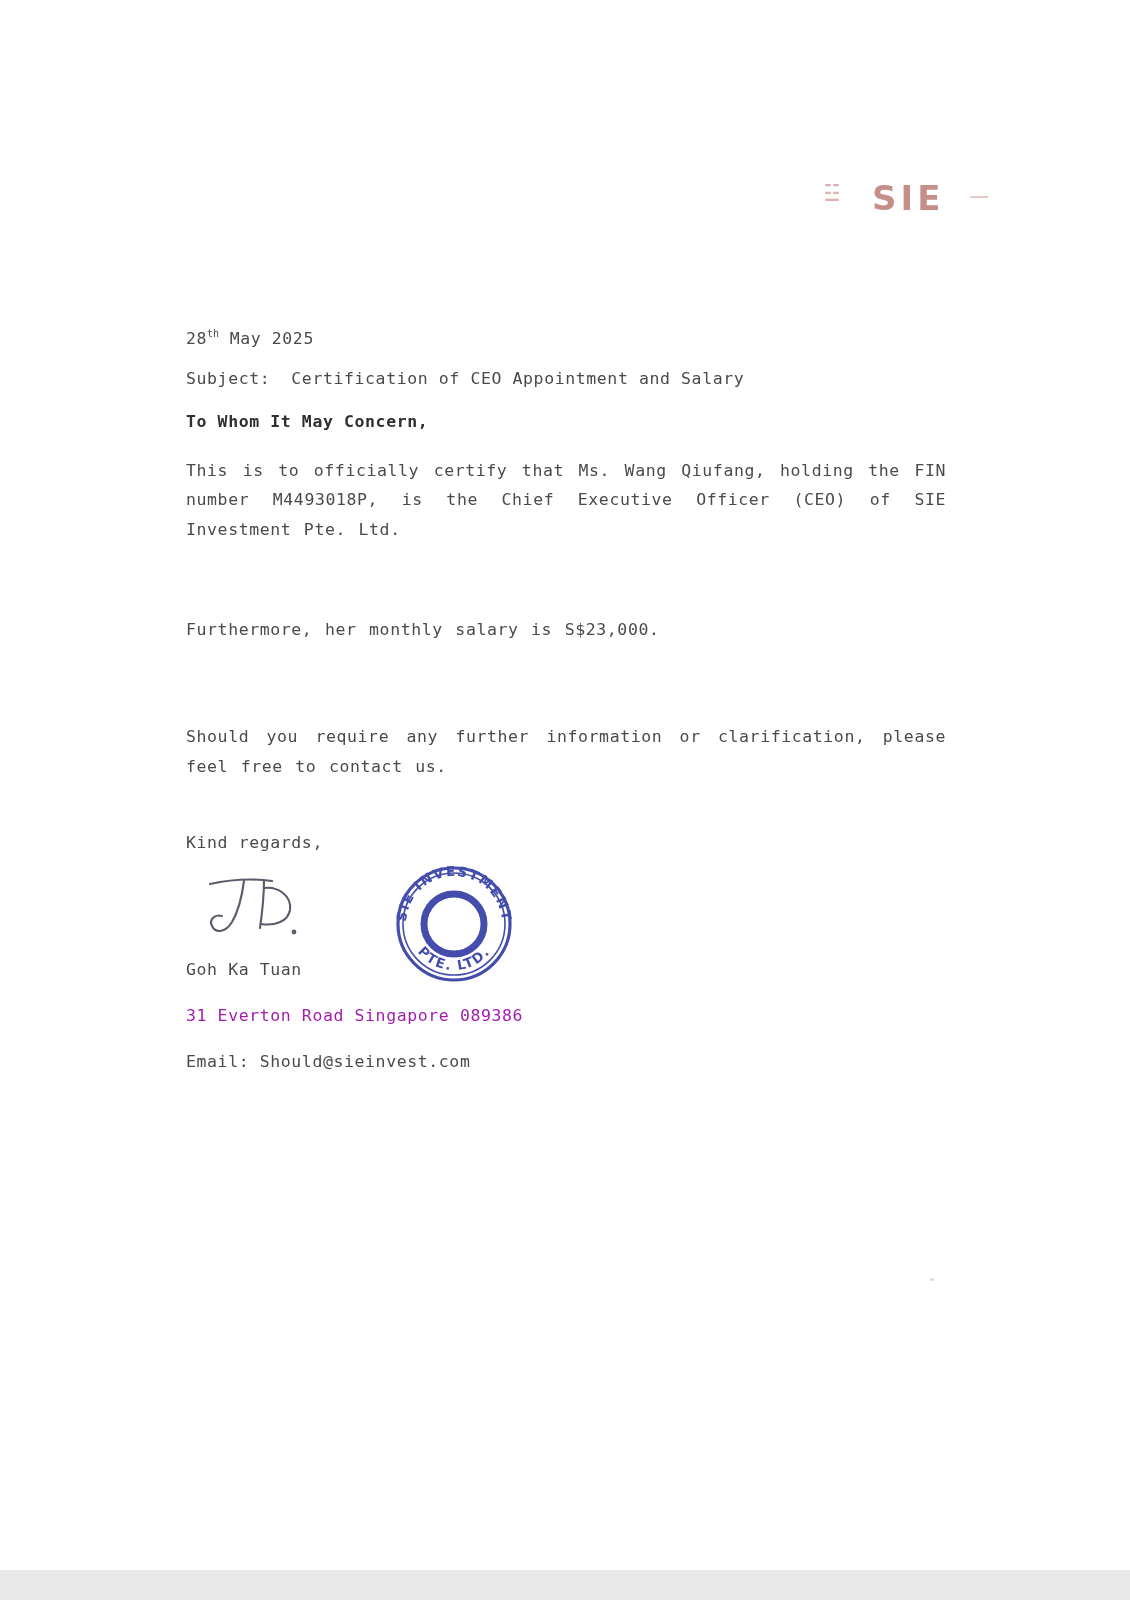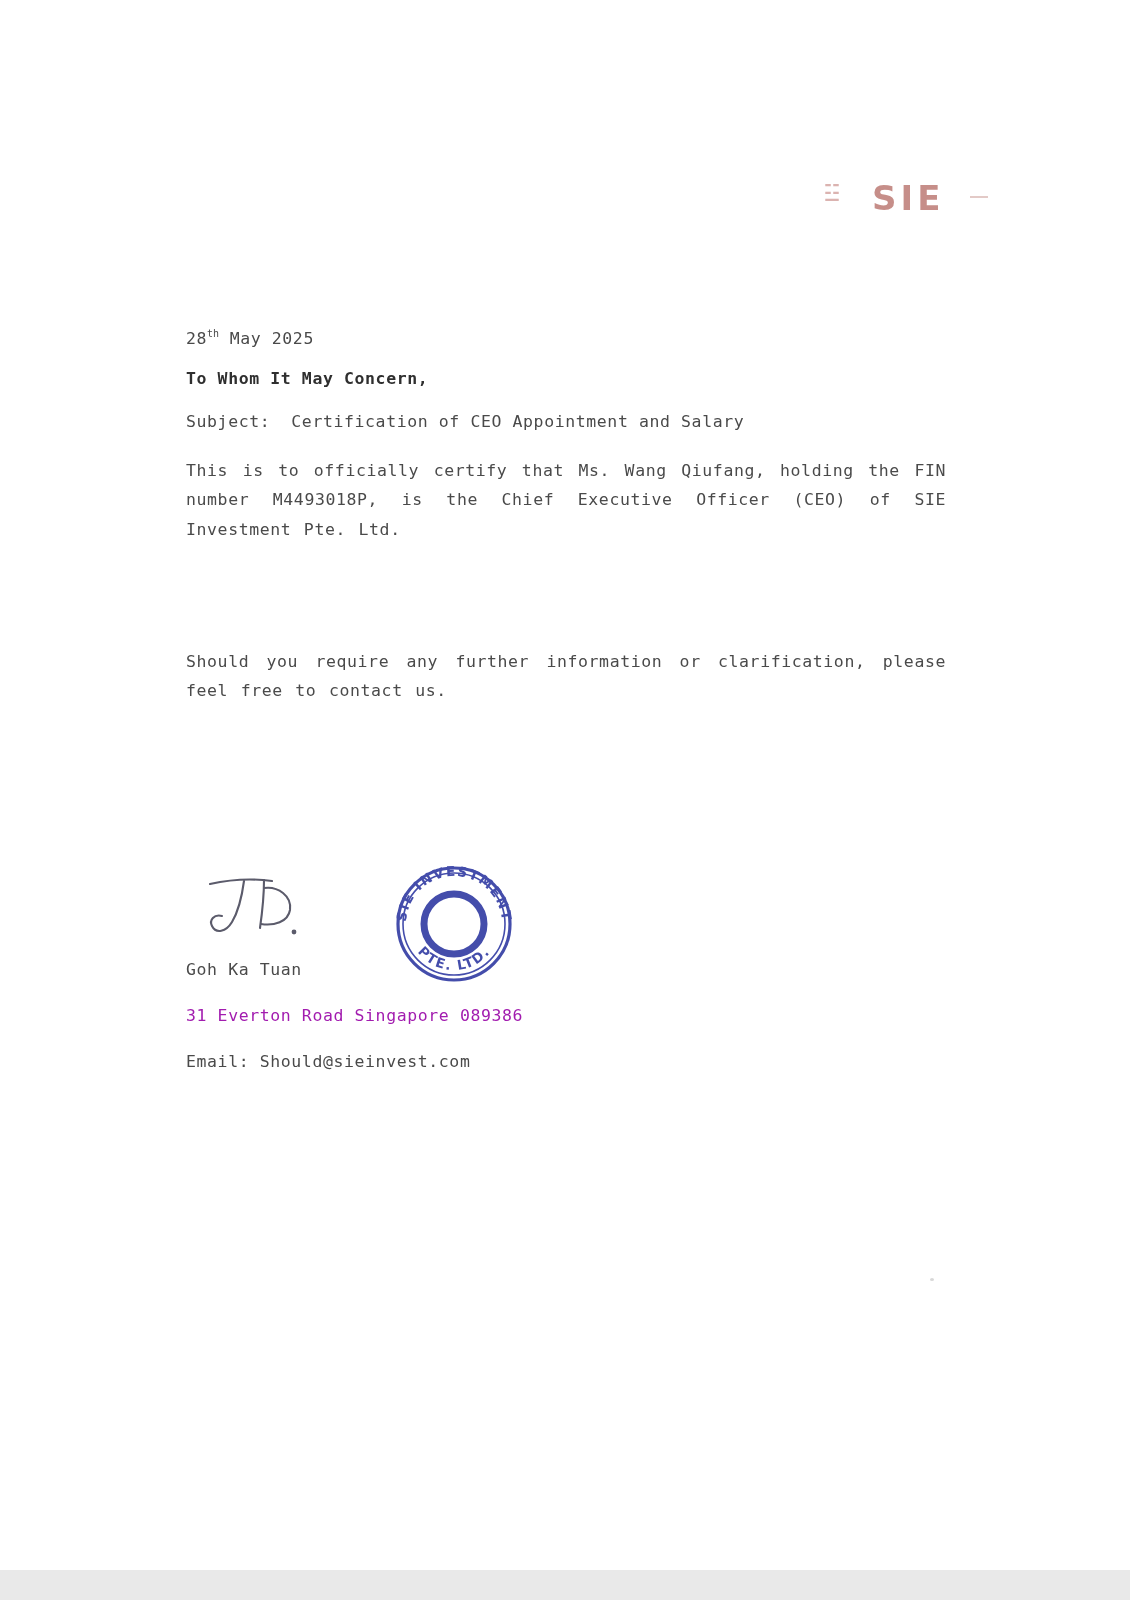--- a/index.html
+++ b/index.html
@@ -170,35 +170,37 @@
   <div class="letterhead">
     <span class="logo-mark">☳</span>
     <span class="logo-text">SIE</span>
     <span class="logo-tail"></span>
   </div>
 
   <div class="body-text">
 
     <p class="line date-line"><span>28</span><sup>th</sup><span> May 2025</span></p>
 
+    <p class="line">Subject:  Certification of CEO Appointment and Salary</p>
+
     <p class="line salutation">To Whom It May Concern,</p>
 
-    <p class="line">Subject:  Certification of CEO Appointment and Salary</p>
-
     <p class="para">This is to officially certify that  Ms. Wang Qiufang, holding the FIN number  M4493018P, is the  Chief Executive Officer (CEO)  of  SIE Investment Pte. Ltd.</p>
 
     <div class="gap-md"></div>
 
+    <p class="para">Furthermore, her monthly salary is  S$23,000.</p>
 
     <div class="gap-lg"></div>
 
     <p class="para">Should you require any further information or clarification, please feel free to contact us.</p>
 
     <div class="gap-md"></div>
 
+    <p class="line closing">Kind regards,</p>
   </div>
 
   <div class="sig-area">
     <svg class="sig-svg" width="140" height="95" viewBox="0 0 140 95">
       <g fill="none" stroke="#5b5b6b" stroke-width="2.1" stroke-linecap="round">
         <path d="M12 22 C 30 18, 52 16, 74 19"></path>
         <path d="M46 19 C 44 34, 40 50, 34 60 C 28 70, 18 72, 14 64 C 11 58, 16 52, 24 54"></path>
         <path d="M66 18 C 66 34, 64 52, 62 66"></path>
         <path d="M66 26 C 80 24, 94 34, 92 48 C 90 60, 76 64, 63 62"></path>
       </g>

